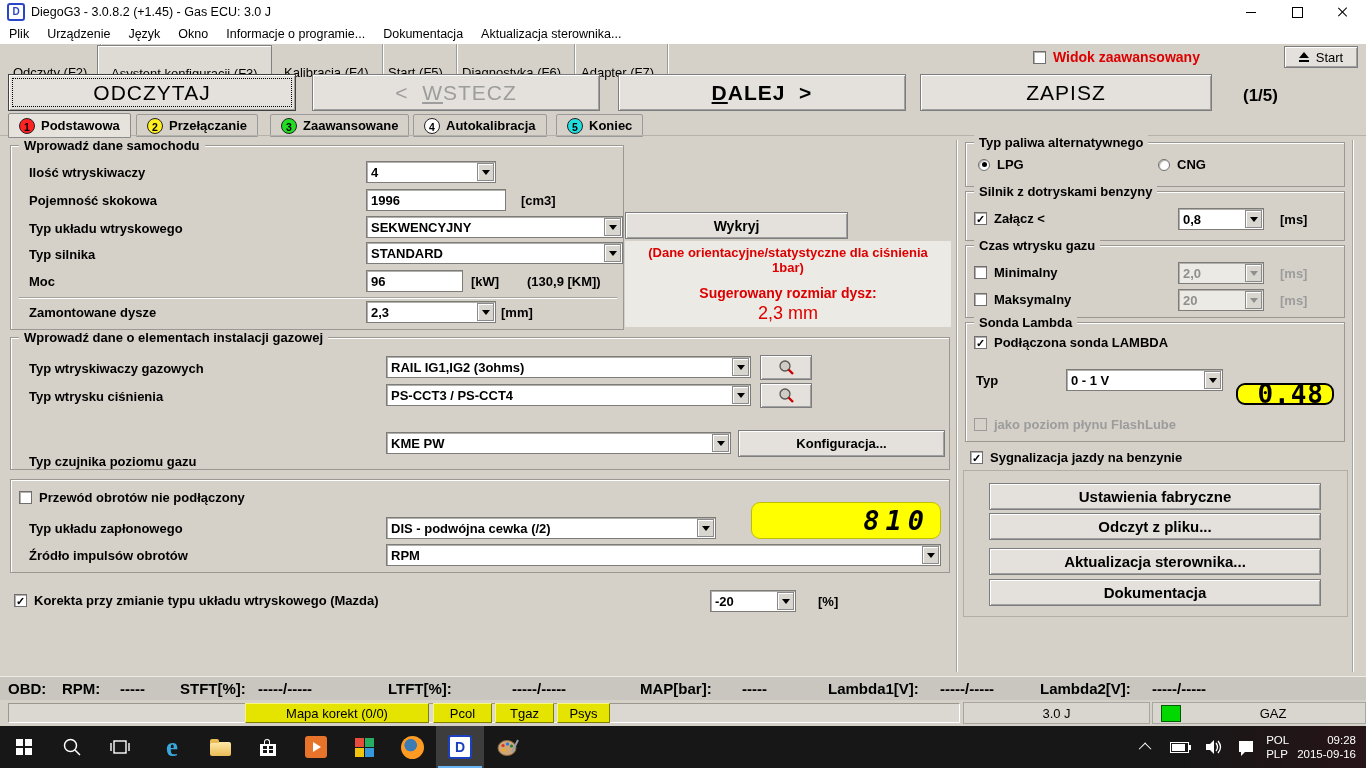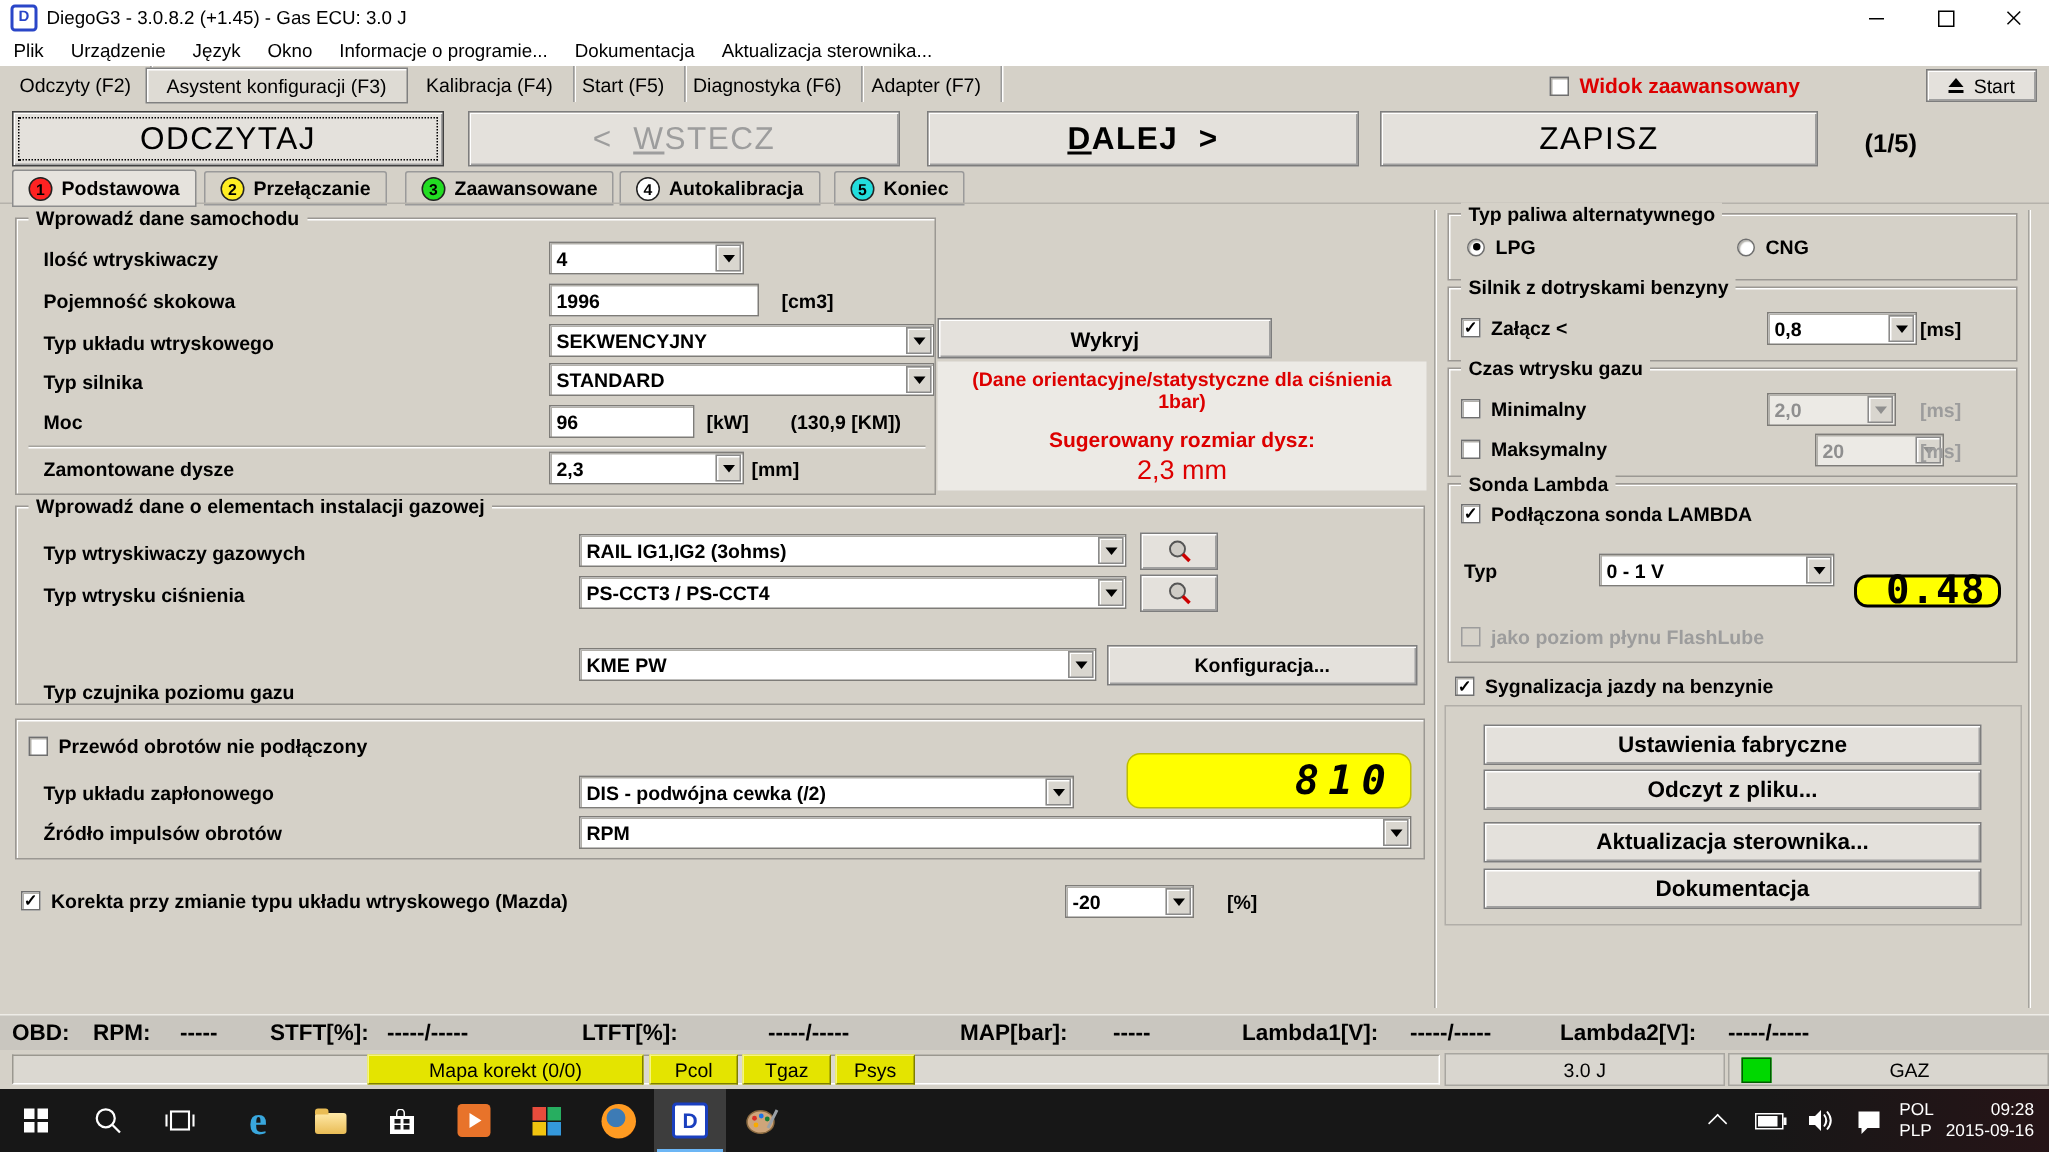--- a/index.html
+++ b/index.html
@@ -15,21 +15,21 @@
   .glyph-min{width:10px;height:1px;background:#000;}
   .glyph-max{width:9px;height:9px;border:1px solid #000;}
   .glyph-close{position:relative;width:12px;height:12px;}
   .glyph-close::before,.glyph-close::after{content:"";position:absolute;left:5px;top:0;width:1.4px;height:12px;background:#000;}
   .glyph-close::before{transform:rotate(45deg);}
   .glyph-close::after{transform:rotate(-45deg);}
   .menubar{position:absolute;top:24px;left:0;width:1366px;height:20px;background:#fff;display:flex;align-items:center;font-size:12.5px;}
   .menu-item{padding:0 9px;}
   
   .tabstrip{position:absolute;top:44px;left:0;width:1366px;height:26px;background:#d5d1c8;font-size:13px;}
-  .tab{position:absolute;top:0;height:24px;display:flex;align-items:center;padding:0 13px;border-right:1px solid #9a9a9a;box-shadow:1px 0 0 #fff;}
+  .tab{position:absolute;top:0;height:24px;display:flex;align-items:center;padding:16px 13px;border-right:1px solid #9a9a9a;box-shadow:1px 0 0 #fff;}
   .tab.active{top:1px;height:22px;border:1px solid #808080;background:#dedbd4;box-shadow:inset 1px 1px 0 #fff;}
   .eject{display:flex;flex-direction:column;align-items:center;margin-right:7px;}
   .eject-tri{width:0;height:0;border-left:5px solid transparent;border-right:5px solid transparent;border-bottom:6px solid #000;}
   .eject-bar{width:10px;height:2px;background:#000;margin-top:1.5px;}
   
   .btn3d{background:#e4e1dc;border:1px solid #7d7d7d;box-shadow:inset 1px 1px 0 #fff,inset -1px -1px 0 #a0a0a0;display:flex;align-items:center;justify-content:center;box-sizing:border-box;}
   .navbtn{position:absolute;top:74px;height:37px;font-size:21px;letter-spacing:1px;}
   .field{position:absolute;height:22px;background:#fff;border:1px solid #7e7c78;box-shadow:inset 1px 1px 0 #b2b0aa;font-weight:bold;font-size:13px;display:flex;align-items:center;padding:0 4px;box-sizing:border-box;white-space:nowrap;overflow:hidden;}
   .combo{padding-right:20px;}
   .combo-btn{position:absolute;right:1px;top:1px;bottom:1px;width:17px;background:#d9d6cf;border:1px solid #8a8a8a;box-shadow:inset 1px 1px 0 #fff;display:flex;align-items:center;justify-content:center;box-sizing:border-box;}
@@ -319,21 +319,21 @@
       <span>CNG</span>
     </div>
   </div>
 
   <div class="group" style="left:965px;top:191px;width:380px;height:50px;">
     <span class="legend">Silnik z dotryskami benzyny</span>
     <div class="cb" style="left:8px;top:19px;">
       <span class="cb-box">✓</span>
       <span>Załącz &lt;</span>
     </div>
-    <div class="field combo" style="left:212px;top:16px;width:100px;">
+    <div class="field combo" style="left:212px;top:16px;width:86px;">
       <span>0,8</span>
       <span class="combo-btn">
           <i class="arr"></i>
         </span>
     </div>
     <span class="lbl" style="left:314px;top:20px;">[ms]</span>
   </div>
 
   <div class="group" style="left:965px;top:245px;width:380px;height:73px;">
     <span class="legend">Czas wtrysku gazu</span>
@@ -345,21 +345,21 @@
       <span>2,0</span>
       <span class="combo-btn">
           <i class="arr"></i>
         </span>
     </div>
     <span class="lbl" style="left:314px;top:20px;color:#9c9c9c;">[ms]</span>
     <div class="cb" style="left:8px;top:46px;">
       <span class="cb-box"></span>
       <span>Maksymalny</span>
     </div>
-    <div class="field combo disabled-f" style="left:212px;top:43px;width:86px;margin-left:32px;">
+    <div class="field combo disabled-f" style="left:212px;top:43px;width:86px;">
       <span>20</span>
       <span class="combo-btn">
           <i class="arr"></i>
         </span>
     </div>
     <span class="lbl" style="left:314px;top:47px;color:#9c9c9c;">[ms]</span>
   </div>
 
   <div class="group" style="left:965px;top:322px;width:380px;height:120px;">
     <span class="legend">Sonda Lambda</span>

